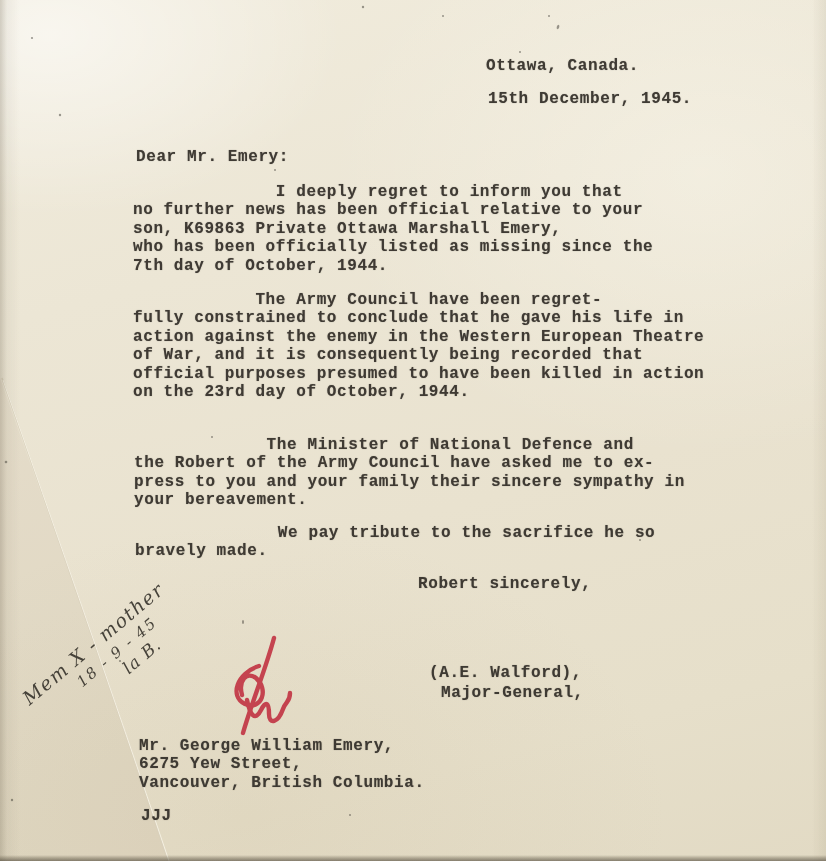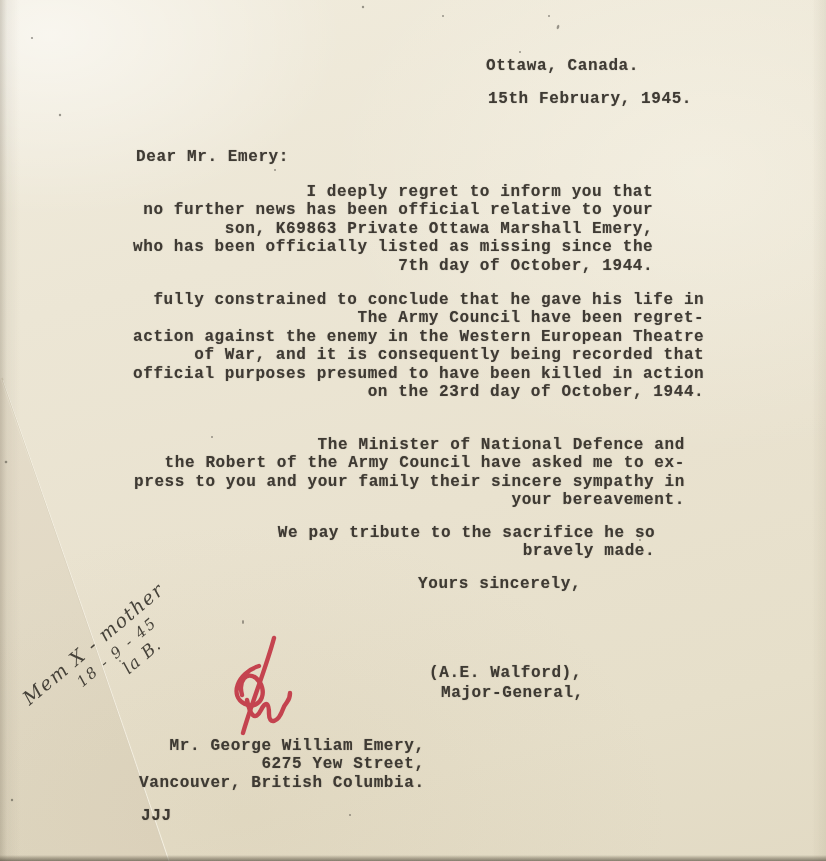--- a/index.html
+++ b/index.html
@@ -25,21 +25,21 @@
   .tline, .tpara div{
     white-space:pre;
     font-size:16px;
     font-weight:700;
     letter-spacing:0.6px;
     color:rgba(56,52,45,0.93);
     text-shadow:0 0 1px rgba(56,52,45,0.5);
   }
   .tline{position:absolute;line-height:18px;}
   .tpara{position:absolute;}
-  .tpara div{line-height:18.4px;text-align:right;}
+  .tpara div{line-height:18.4px;}
   
   .handnote{
     position:absolute;left:18px;top:692px;width:240px;
     transform:rotate(-40deg);transform-origin:0 0;
     font-family:"DejaVu Serif","Liberation Serif",serif;
     font-style:italic;
     color:rgba(48,44,38,0.88);
     pointer-events:none;
   }
   .handnote .h1{font-size:19px;letter-spacing:1.5px;}
@@ -69,54 +69,54 @@
       <circle cx="6" cy="462" r="1.3"></circle>
       <circle cx="640" cy="540" r="1"></circle>
       <circle cx="120" cy="661" r="1.1"></circle>
       <circle cx="12" cy="800" r="1.2"></circle>
       <circle cx="350" cy="815" r="1"></circle>
       <ellipse cx="243" cy="622" rx="1" ry="2"></ellipse>
     </g>
   </svg>
 
   <div class="tline" style="left:486px;top:57px">Ottawa, Canada.</div>
-  <div class="tline" style="left:488px;top:90px">15th February, 1945.</div>
+  <div class="tline" style="left:488px;top:90px">15th December, 1945.</div>
 
   <div class="tline" style="left:136px;top:148px">Dear Mr. Emery:</div>
 
   <div class="tpara" style="left:133px;top:183px">
     <div>              I deeply regret to inform you that</div>
     <div>no further news has been official relative to your</div>
     <div>son, K69863 Private Ottawa Marshall Emery,</div>
     <div>who has been officially listed as missing since the</div>
     <div>7th day of October, 1944.</div>
   </div>
 
   <div class="tpara" style="left:133px;top:291px">
+    <div>            The Army Council have been regret-</div>
     <div>fully constrained to conclude that he gave his life in</div>
-    <div>            The Army Council have been regret-</div>
     <div>action against the enemy in the Western European Theatre</div>
     <div>of War, and it is consequently being recorded that</div>
     <div>official purposes presumed to have been killed in action</div>
     <div>on the 23rd day of October, 1944.</div>
   </div>
 
   <div class="tpara" style="left:134px;top:436px">
     <div>             The Minister of National Defence and</div>
     <div>the Robert of the Army Council have asked me to ex-</div>
     <div>press to you and your family their sincere sympathy in</div>
     <div>your bereavement.</div>
   </div>
 
   <div class="tpara" style="left:135px;top:524px">
     <div>              We pay tribute to the sacrifice he so</div>
     <div>bravely made.</div>
   </div>
 
-  <div class="tline" style="left:418px;top:575px">Yours sincerely,</div>
+  <div class="tline" style="left:418px;top:575px">Robert sincerely,</div>
 
   <div class="handnote">
     <div class="h1">Mem X - mother</div>
     <div class="h2">18 - 9 - 45</div>
     <div class="h3">la B.</div>
   </div>
 
   <svg class="overlay" width="826" height="861" viewBox="0 0 826 861">
     <g fill="none" stroke="#bf2b3c" stroke-width="4.4" stroke-linecap="round" opacity="0.86">
       <path d="M 274 638 C 266 668, 252 702, 243 733"></path>

